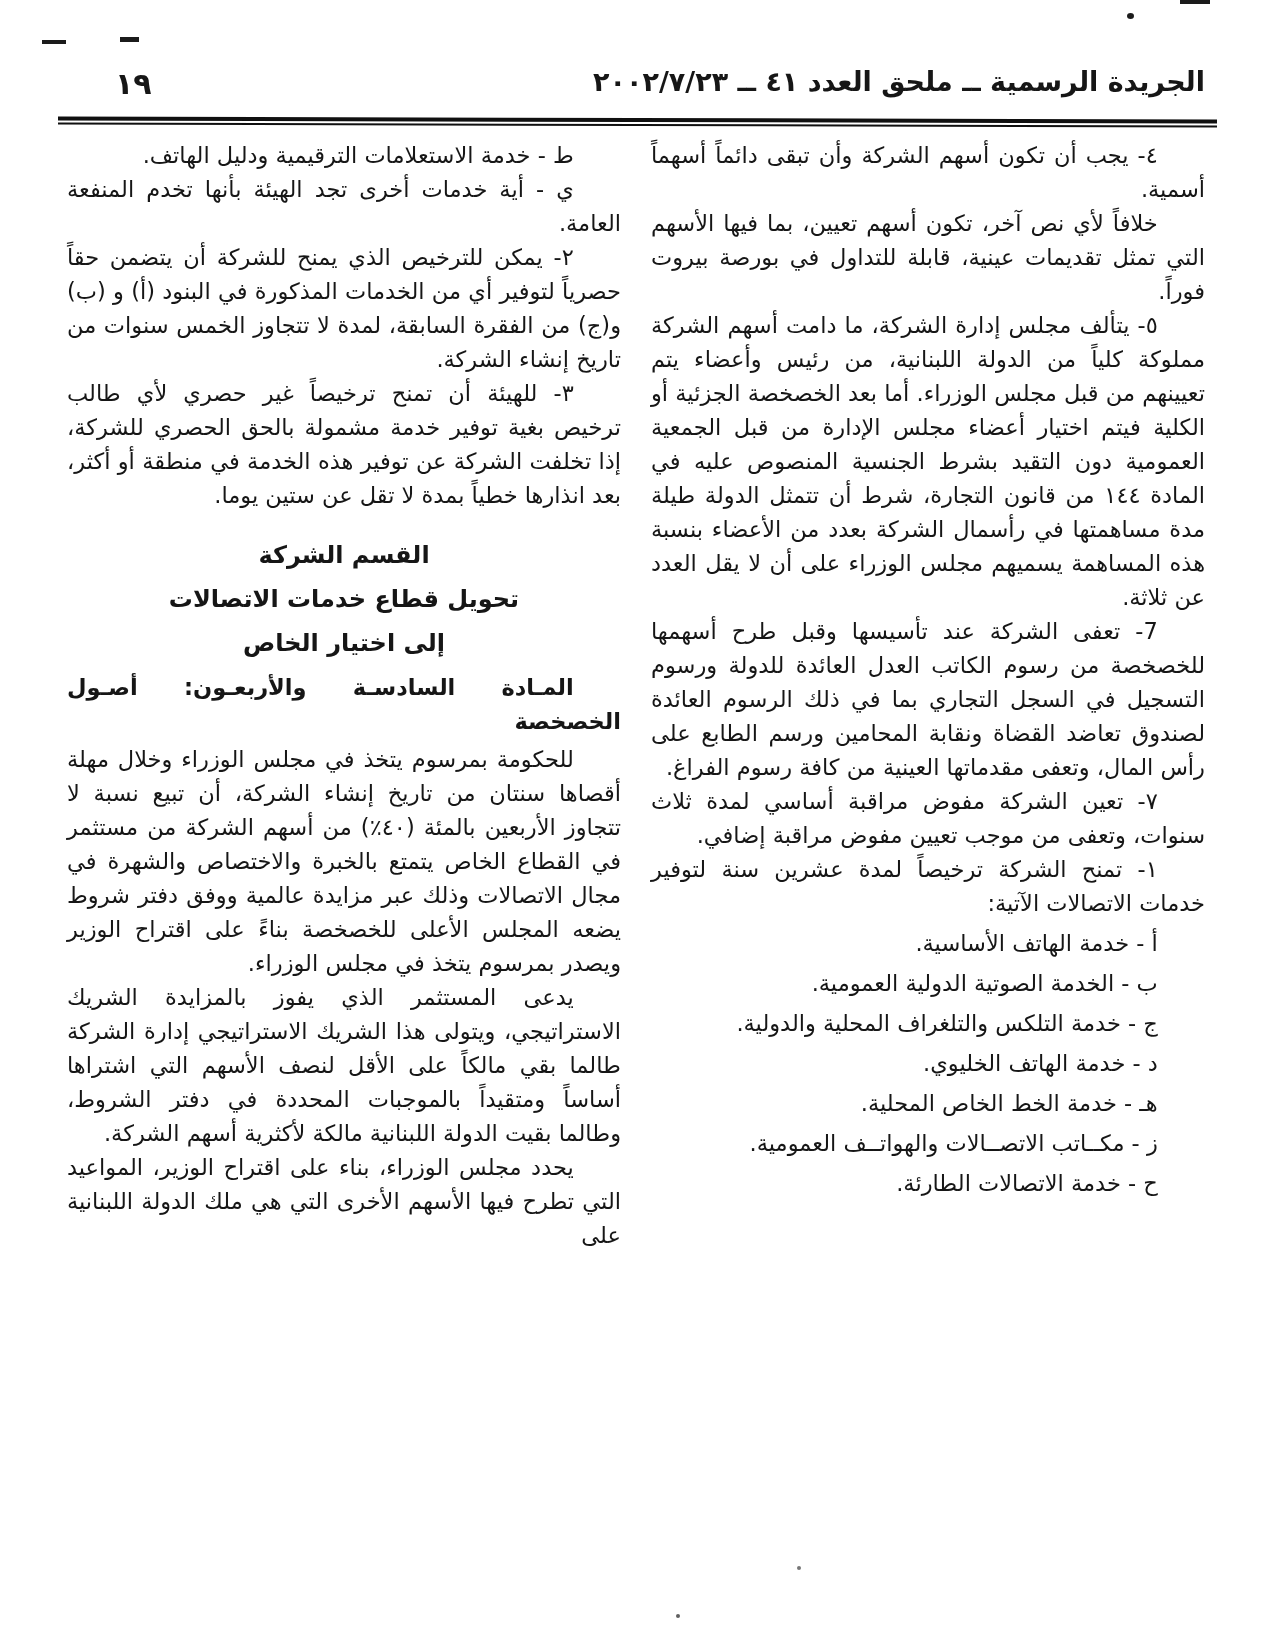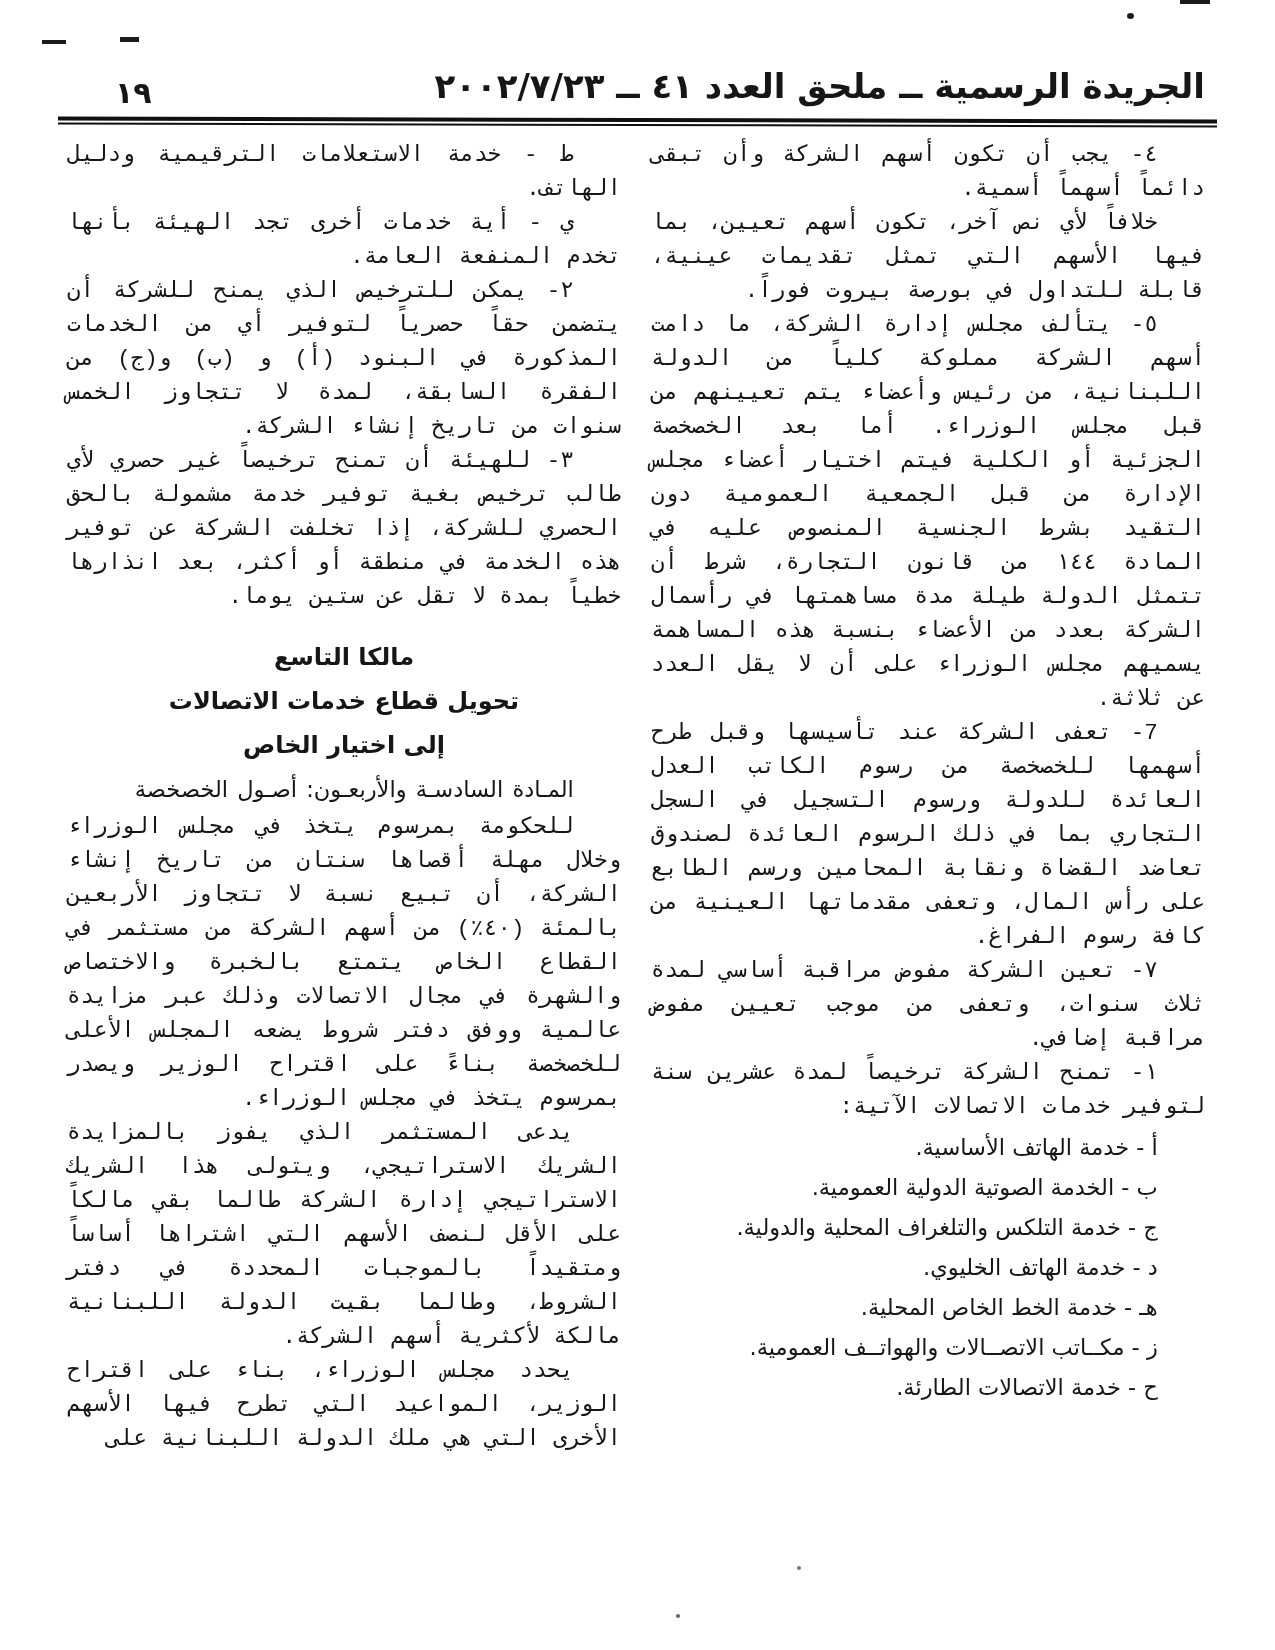--- a/index.html
+++ b/index.html
@@ -23,21 +23,21 @@
     position: absolute;
     top: 66px;
     right: 70px;
     left: 60px;
     display: flex;
     flex-direction: row;
     justify-content: space-between;
     align-items: flex-end;
   }
   .header-title {
-    font-size: 34px;
+    font-size: 27px;
     font-weight: bold;
     white-space: nowrap;
     letter-spacing: 0.5px;
   }
   .page-number {
     font-size: 30px;
     font-weight: bold;
     position: absolute;
     left: 55px;
     bottom: -4px;
@@ -71,36 +71,35 @@
     width: 554px;
     flex: 0 0 554px;
     font-size: 22.5px;
     line-height: 34px;
     text-align: justify;
   }
   .block { margin: 0; }
   .para {
     margin: 0;
     text-indent: 2.1em;
-    font-family: Liberation Mono, monospace;
   }
   .item {
     margin: 6px 0;
     text-indent: 2.1em;
   }
   .heading-center {
     text-align: center;
     font-weight: bold;
     font-size: 24px;
     margin: 10px 0;
     text-indent: 0;
   }
   .mt { margin-top: 26px; }
   .heading-article {
-    font-weight: normal;
+    font-weight: bold;
     text-indent: 2.1em;
     margin: 8px 0 4px;
     word-spacing: 2px;
   }
   
   .artifact {
     position: absolute;
     background: #1b1b1b;
   }
   .a-dash1 { top: 40px; left: 42px;  width: 24px; height: 4px; }
@@ -145,21 +144,21 @@
         <p class="block item">د - خدمة الهاتف الخليوي.</p>
         <p class="block item">هـ - خدمة الخط الخاص المحلية.</p>
         <p class="block item">ز - مكــاتب الاتصــالات والهواتــف العمومية.</p>
         <p class="block item">ح - خدمة الاتصالات الطارئة.</p>
       </div>
     <div class="col">
         <p class="block para">ط - خدمة الاستعلامات الترقيمية ودليل الهاتف.</p>
         <p class="block para">ي - أية خدمات أخرى تجد الهيئة بأنها تخدم المنفعة العامة.</p>
         <p class="block para">٢- يمكن للترخيص الذي يمنح للشركة أن يتضمن حقاً حصرياً لتوفير أي من الخدمات المذكورة في البنود (أ) و (ب) و(ج) من الفقرة السابقة، لمدة لا تتجاوز الخمس سنوات من تاريخ إنشاء الشركة.</p>
         <p class="block para">٣- للهيئة أن تمنح ترخيصاً غير حصري لأي طالب ترخيص بغية توفير خدمة مشمولة بالحق الحصري للشركة، إذا تخلفت الشركة عن توفير هذه الخدمة في منطقة أو أكثر، بعد انذارها خطياً بمدة لا تقل عن ستين يوما.</p>
-        <p class="block heading-center mt">مالكا التاسع</p>
+        <p class="block heading-center mt">القسم الشركة</p>
         <p class="block heading-center">تحويل قطاع خدمات الاتصالات</p>
         <p class="block heading-center">إلى اختيار الخاص</p>
         <p class="block heading-article">المـادة السادسـة والأربعـون: أصـول الخصخصة</p>
         <p class="block para">للحكومة بمرسوم يتخذ في مجلس الوزراء وخلال مهلة أقصاها سنتان من تاريخ إنشاء الشركة، أن تبيع نسبة لا تتجاوز الأربعين بالمئة (٤٠٪) من أسهم الشركة من مستثمر في القطاع الخاص يتمتع بالخبرة والاختصاص والشهرة في مجال الاتصالات وذلك عبر مزايدة عالمية ووفق دفتر شروط يضعه المجلس الأعلى للخصخصة بناءً على اقتراح الوزير ويصدر بمرسوم يتخذ في مجلس الوزراء.</p>
         <p class="block para">يدعى المستثمر الذي يفوز بالمزايدة الشريك الاستراتيجي، ويتولى هذا الشريك الاستراتيجي إدارة الشركة طالما بقي مالكاً على الأقل لنصف الأسهم التي اشتراها أساساً ومتقيداً بالموجبات المحددة في دفتر الشروط، وطالما بقيت الدولة اللبنانية مالكة لأكثرية أسهم الشركة.</p>
         <p class="block para">يحدد مجلس الوزراء، بناء على اقتراح الوزير، المواعيد التي تطرح فيها الأسهم الأخرى التي هي ملك الدولة اللبنانية على</p>
       </div>
   </div>
 
 </div>

